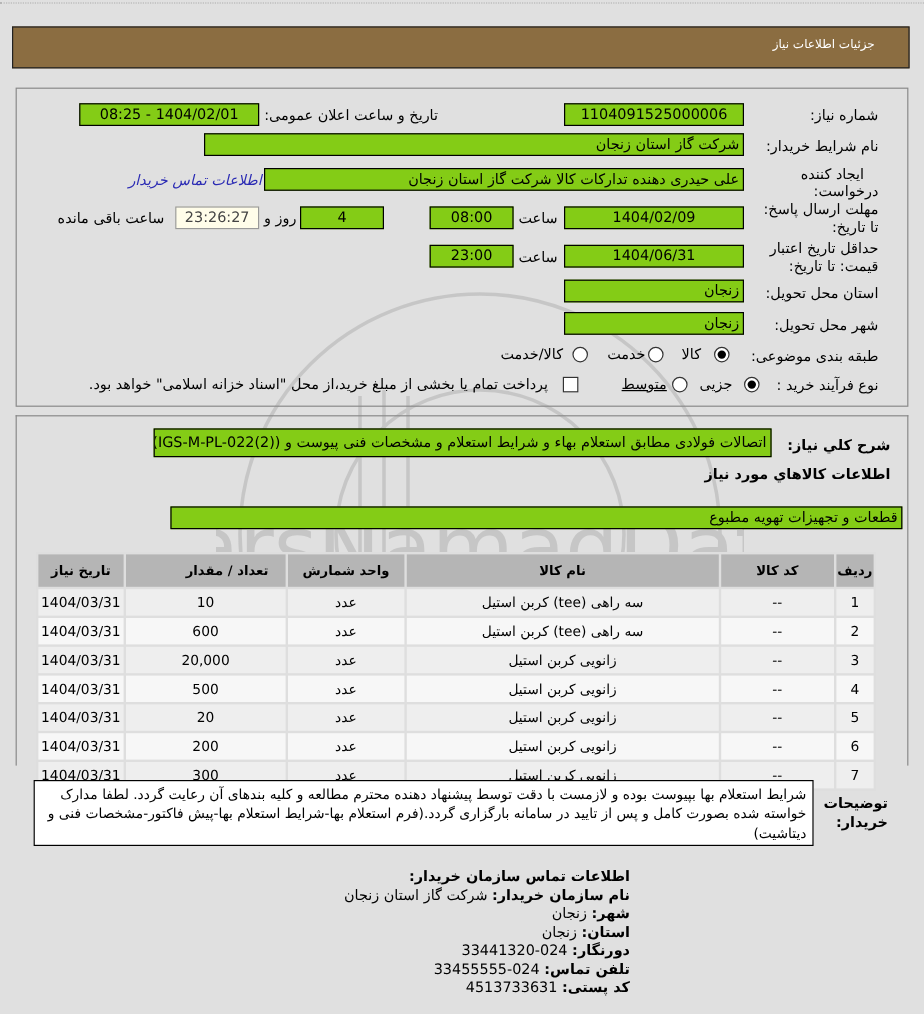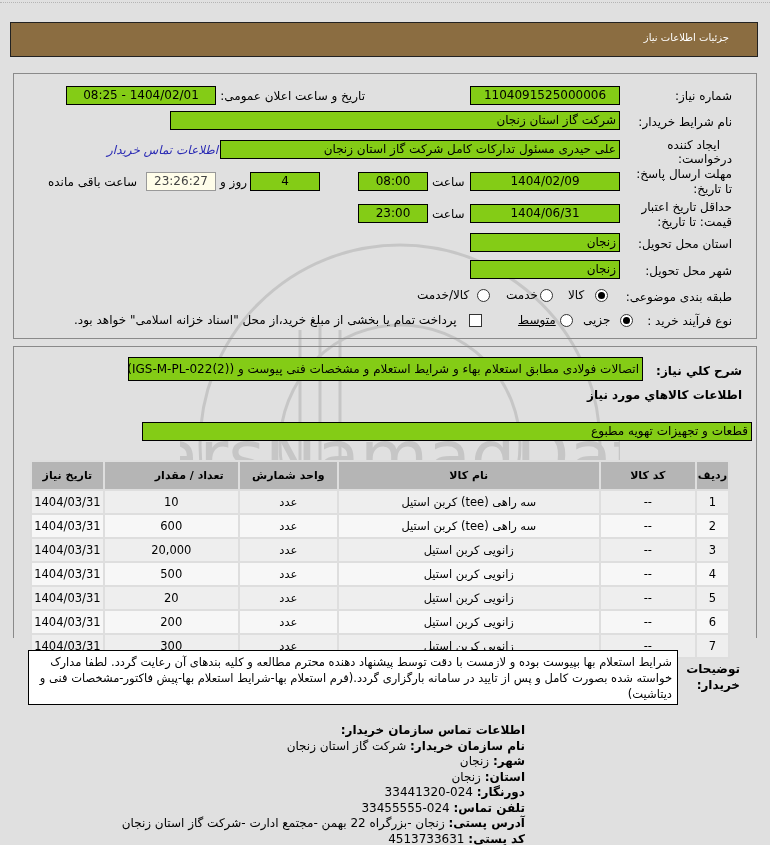--- a/index.html
+++ b/index.html
@@ -82,21 +82,21 @@
 <div class="abs box center" style="left:470px;top:86px;width:150px;">1104091525000006</div>
 
 <span class="abs lbl" style="right:405px;top:89px;">تاریخ و ساعت اعلان عمومی:</span>
 <div class="abs box center" style="left:66px;top:86px;width:150px;">1404/02/01 - 08:25</div>
 
 <span class="abs lbl" style="right:38px;top:115px;">نام شرایط خریدار:</span>
 <div class="abs box right" style="left:170px;top:111px;width:450px;">شرکت گاز استان زنجان</div>
 
 <span class="abs lbl" style="right:50px;top:138px;">ایجاد کننده</span>
 <span class="abs lbl" style="right:38px;top:152px;">درخواست:</span>
-<div class="abs box right" style="left:220px;top:140px;width:400px;">علی حیدری مسئول تدارکات کامل شرکت گاز استان زنجان</div>
+<div class="abs box right" style="left:220px;top:140px;width:400px;">علی حیدری دهنده تدارکات کالا شرکت گاز استان زنجان</div>
 <span class="abs lbl link" style="left:107px;top:143px;">اطلاعات تماس خریدار</span>
 
 <span class="abs lbl" style="right:38px;top:167px;">مهلت ارسال پاسخ:</span>
 <span class="abs lbl" style="right:38px;top:182px;">تا تاریخ:</span>
 <div class="abs box center" style="left:470px;top:172px;width:150px;">1404/02/09</div>
 <span class="abs lbl" style="left:432px;top:175px;">ساعت</span>
 <div class="abs box center" style="left:358px;top:172px;width:70px;">08:00</div>
 <div class="abs box center" style="left:250px;top:172px;width:70px;">4</div>
 <span class="abs lbl" style="left:220px;top:175px;">روز و</span>
 <div class="abs box center timer" style="left:146px;top:172px;width:70px;">23:26:27</div>
@@ -215,16 +215,15 @@
 <span class="abs lbl bold" style="right:30px;top:678px;">خریدار:</span>
 <div class="abs notes">شرایط استعلام بها بپیوست بوده و لازمست با دقت توسط پیشنهاد دهنده محترم مطالعه و کلیه بندهای آن رعایت گردد. لطفا مدارک خواسته شده بصورت کامل و پس از تایید در سامانه بارگزاری گردد.(فرم استعلام بها-شرایط استعلام بها-پیش فاکتور-مشخصات فنی و دیتاشیت)</div>
 
 <div class="abs contact">
   <div class="row k">اطلاعات تماس سازمان خریدار:</div>
   <div class="row"><span class="k">نام سازمان خریدار:</span> <span>شرکت گاز استان زنجان</span></div>
   <div class="row"><span class="k">شهر:</span> <span>زنجان</span></div>
   <div class="row"><span class="k">استان:</span> <span>زنجان</span></div>
   <div class="row"><span class="k">دورنگار:</span> <span>024-33441320</span></div>
   <div class="row"><span class="k">تلفن تماس:</span> <span>024-33455555</span></div>
-  <div class="row"><span class="k">آدرس پستی:</span> <span>زنجان -بزرگراه 22 بهمن -مجتمع ادارت -شرکت گاز استان زنجان</span></div>
   <div class="row"><span class="k">کد پستی:</span> <span>4513733631</span></div>
 
 </div>
 
 </body></html>

